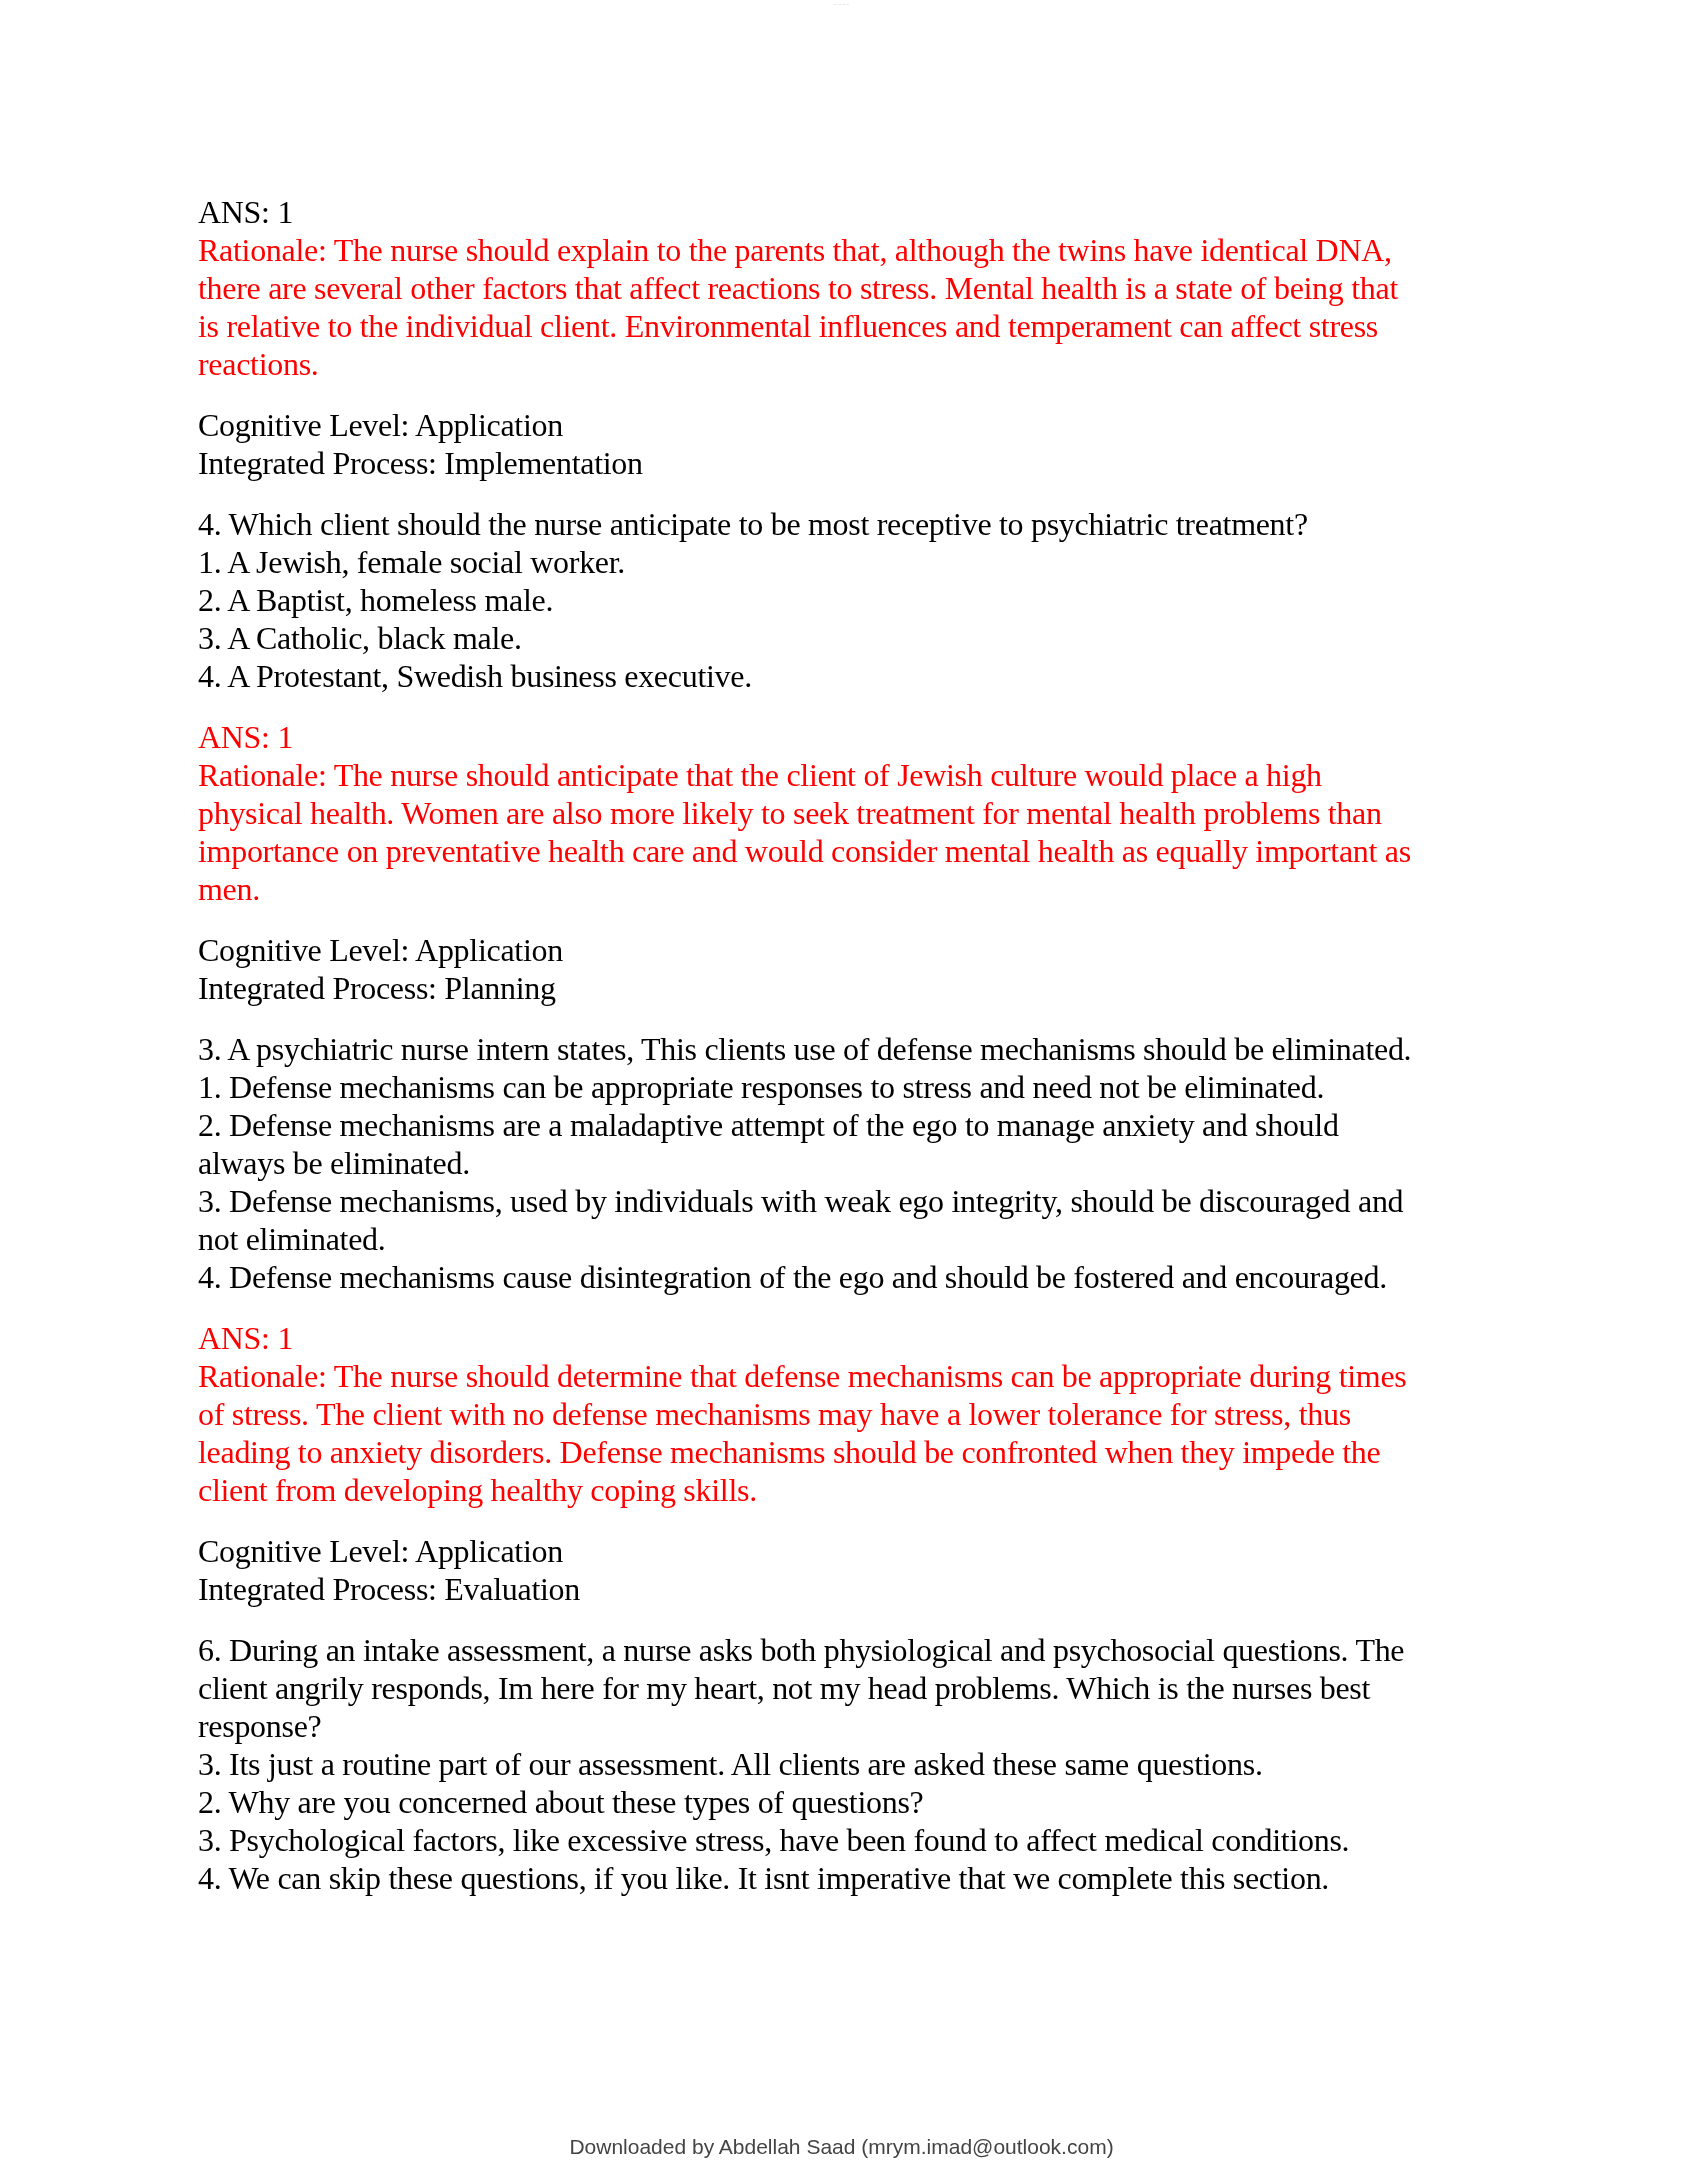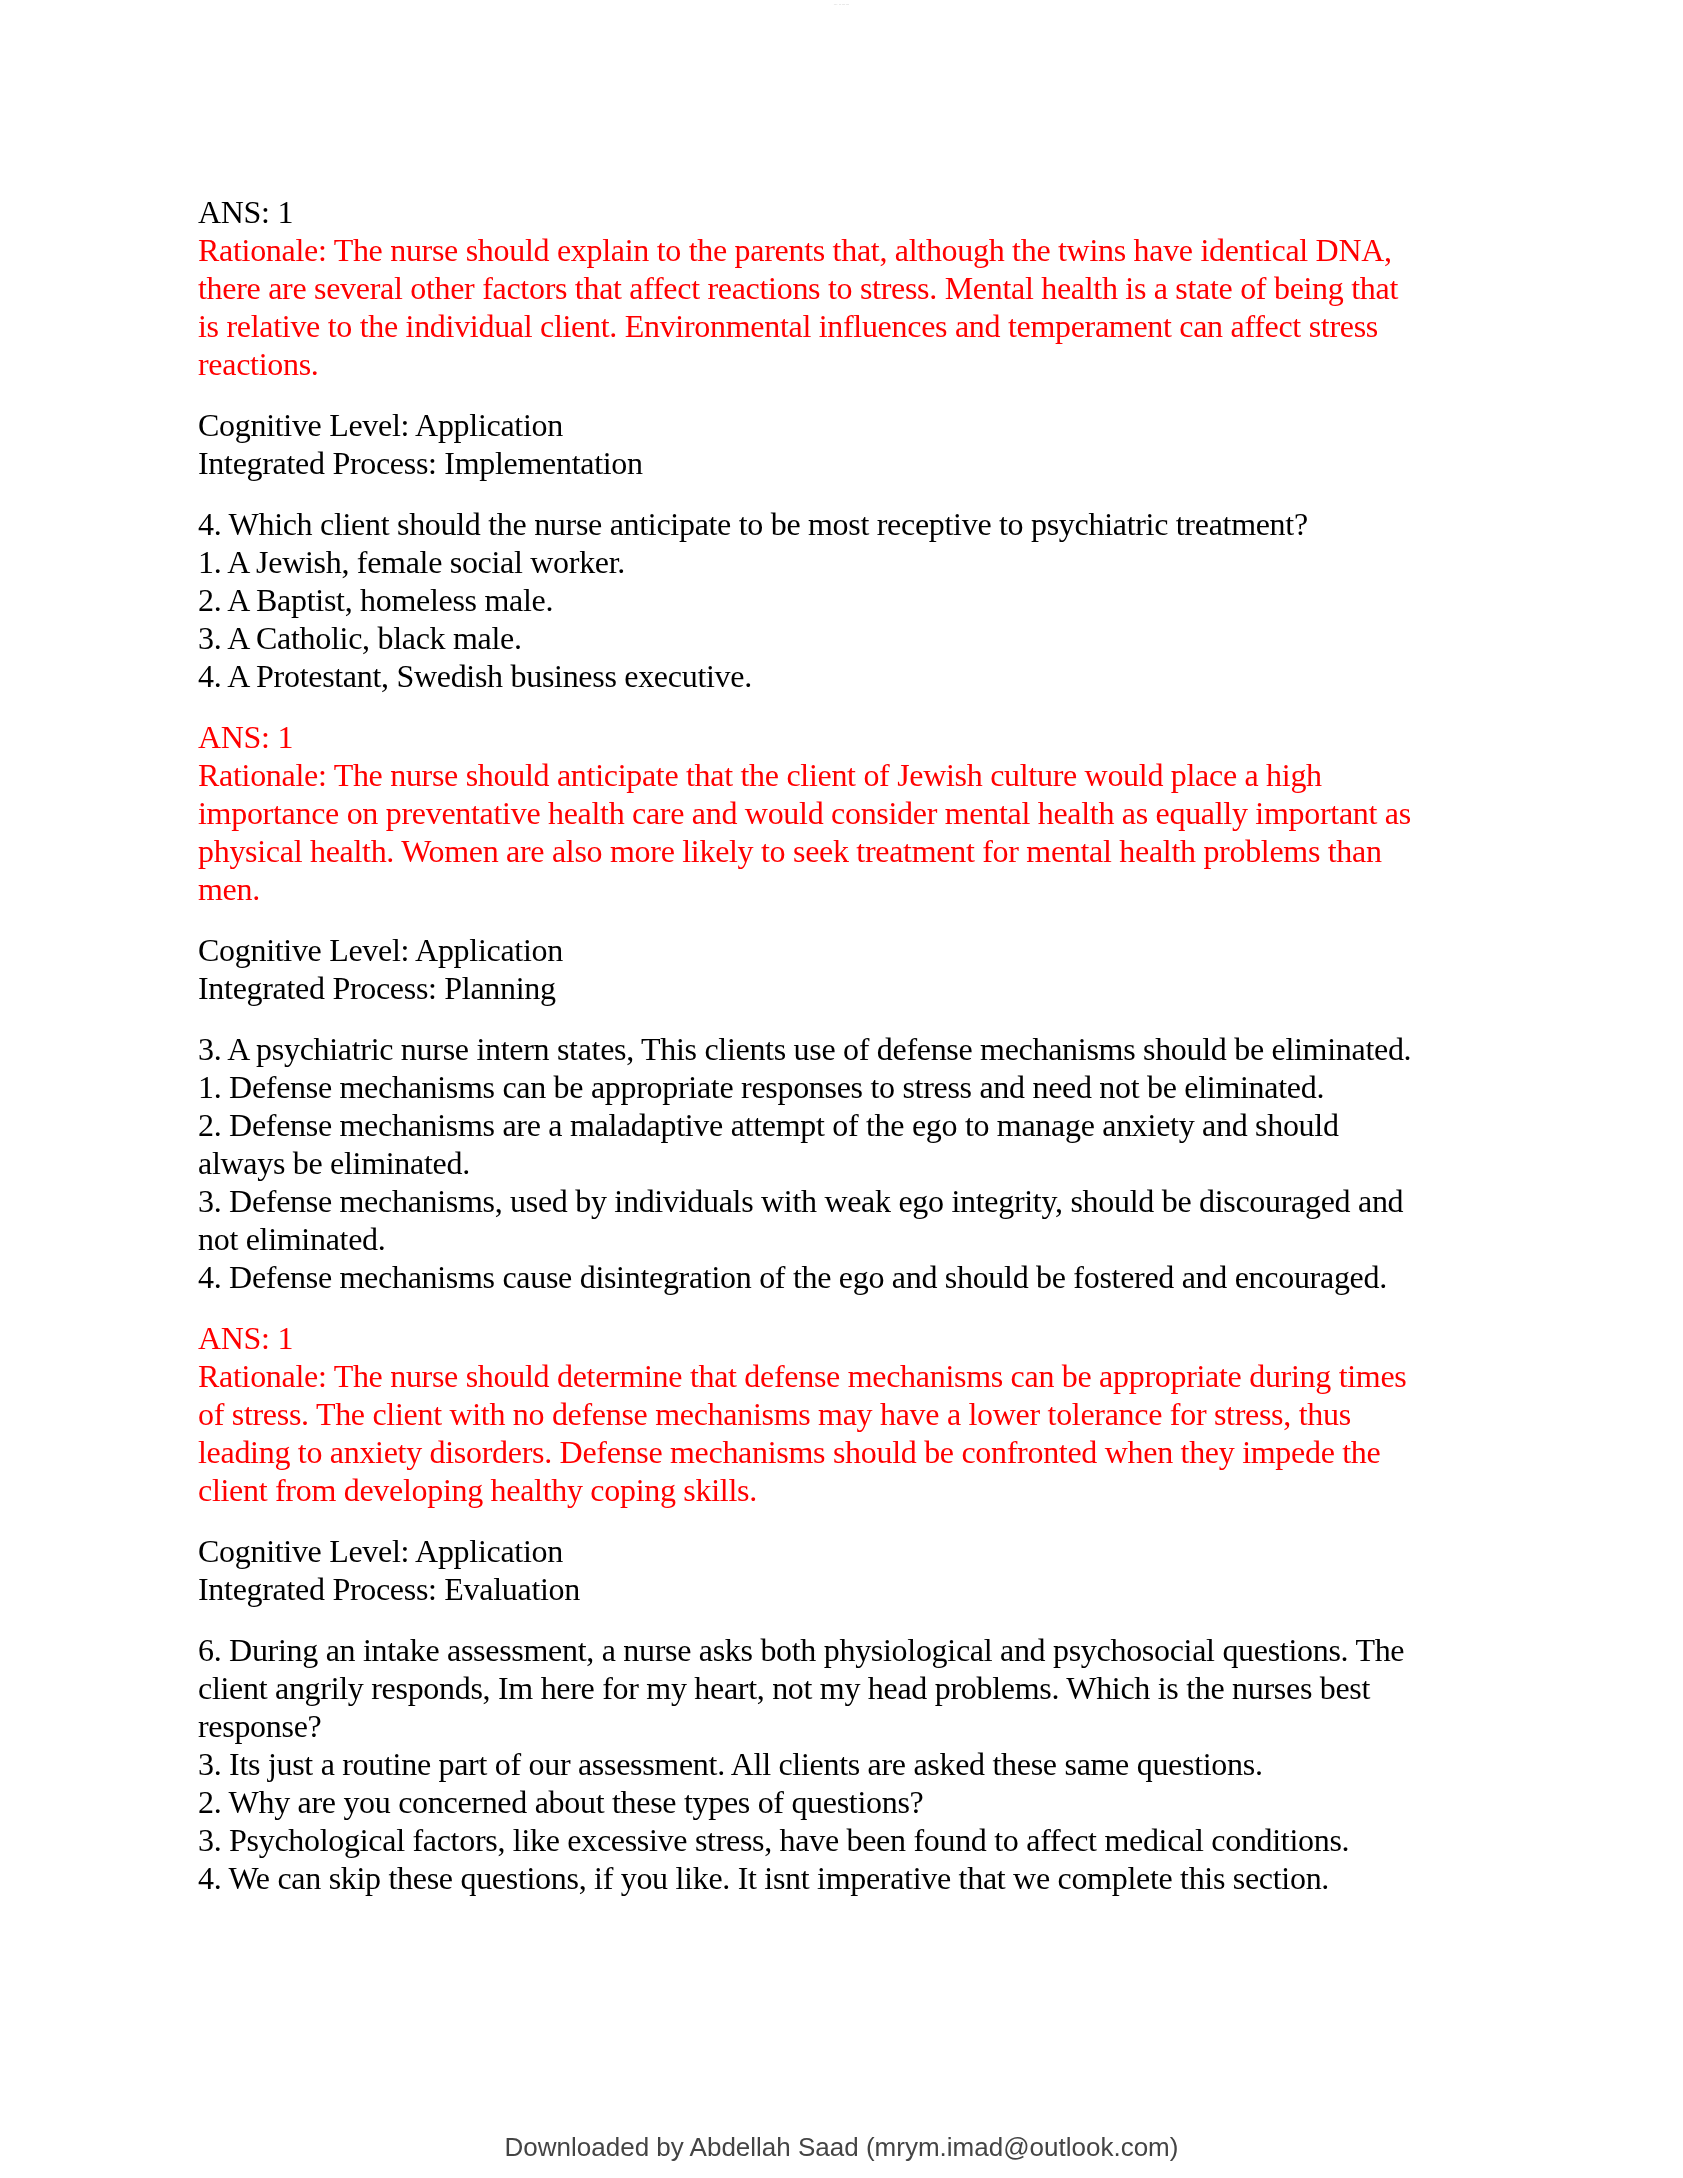--- a/index.html
+++ b/index.html
@@ -12,21 +12,21 @@
     position: absolute; left: 198px; top: 193px; width: 1307px;
     font-family: "Liberation Serif", serif; font-size: 32px; line-height: 38px;
     letter-spacing: -0.3px; color: #000000;
   }
   .block { margin: 0 0 23px 0; }
   .line { display: block; white-space: nowrap; }
   .red { color: #ff0000; }
   .black { color: #000000; }
   .footer {
     position: absolute; left: 0; top: 2134px; width: 1683px; text-align: center;
-    font-family: "Liberation Sans", sans-serif; font-size: 26px; color: #444444; line-height: 26px;
+    font-family: "Liberation Sans", sans-serif; font-size: 21px; color: #444444; line-height: 26px;
   }
 </style>
 </head>
 <body>
 
 <div class="page-header">··· ········</div>
 
 <div class="content">
 
   <div class="block">
@@ -44,22 +44,22 @@
   <div class="block">
     <span class="line">4. Which client should the nurse anticipate to be most receptive to psychiatric treatment?</span>
     <span class="line">1. A Jewish, female social worker.</span>
     <span class="line">2. A Baptist, homeless male.</span>
     <span class="line">3. A Catholic, black male.</span>
     <span class="line">4. A Protestant, Swedish business executive.</span>
   </div>
   <div class="block">
     <span class="line red">ANS: 1</span>
     <span class="line red">Rationale: The nurse should anticipate that the client of Jewish culture would place a high</span>
+    <span class="line red">physical health. Women are also more likely to seek treatment for mental health problems than</span>
     <span class="line red">importance on preventative health care and would consider mental health as equally important as</span>
-    <span class="line red">physical health. Women are also more likely to seek treatment for mental health problems than</span>
     <span class="line red">men.</span>
   </div>
   <div class="block">
     <span class="line">Cognitive Level: Application</span>
     <span class="line">Integrated Process: Planning</span>
   </div>
 
   <div class="block">
     <span class="line">3. A psychiatric nurse intern states, This clients use of defense mechanisms should be eliminated.</span>
     <span class="line">1. Defense mechanisms can be appropriate responses to stress and need not be eliminated.</span>

